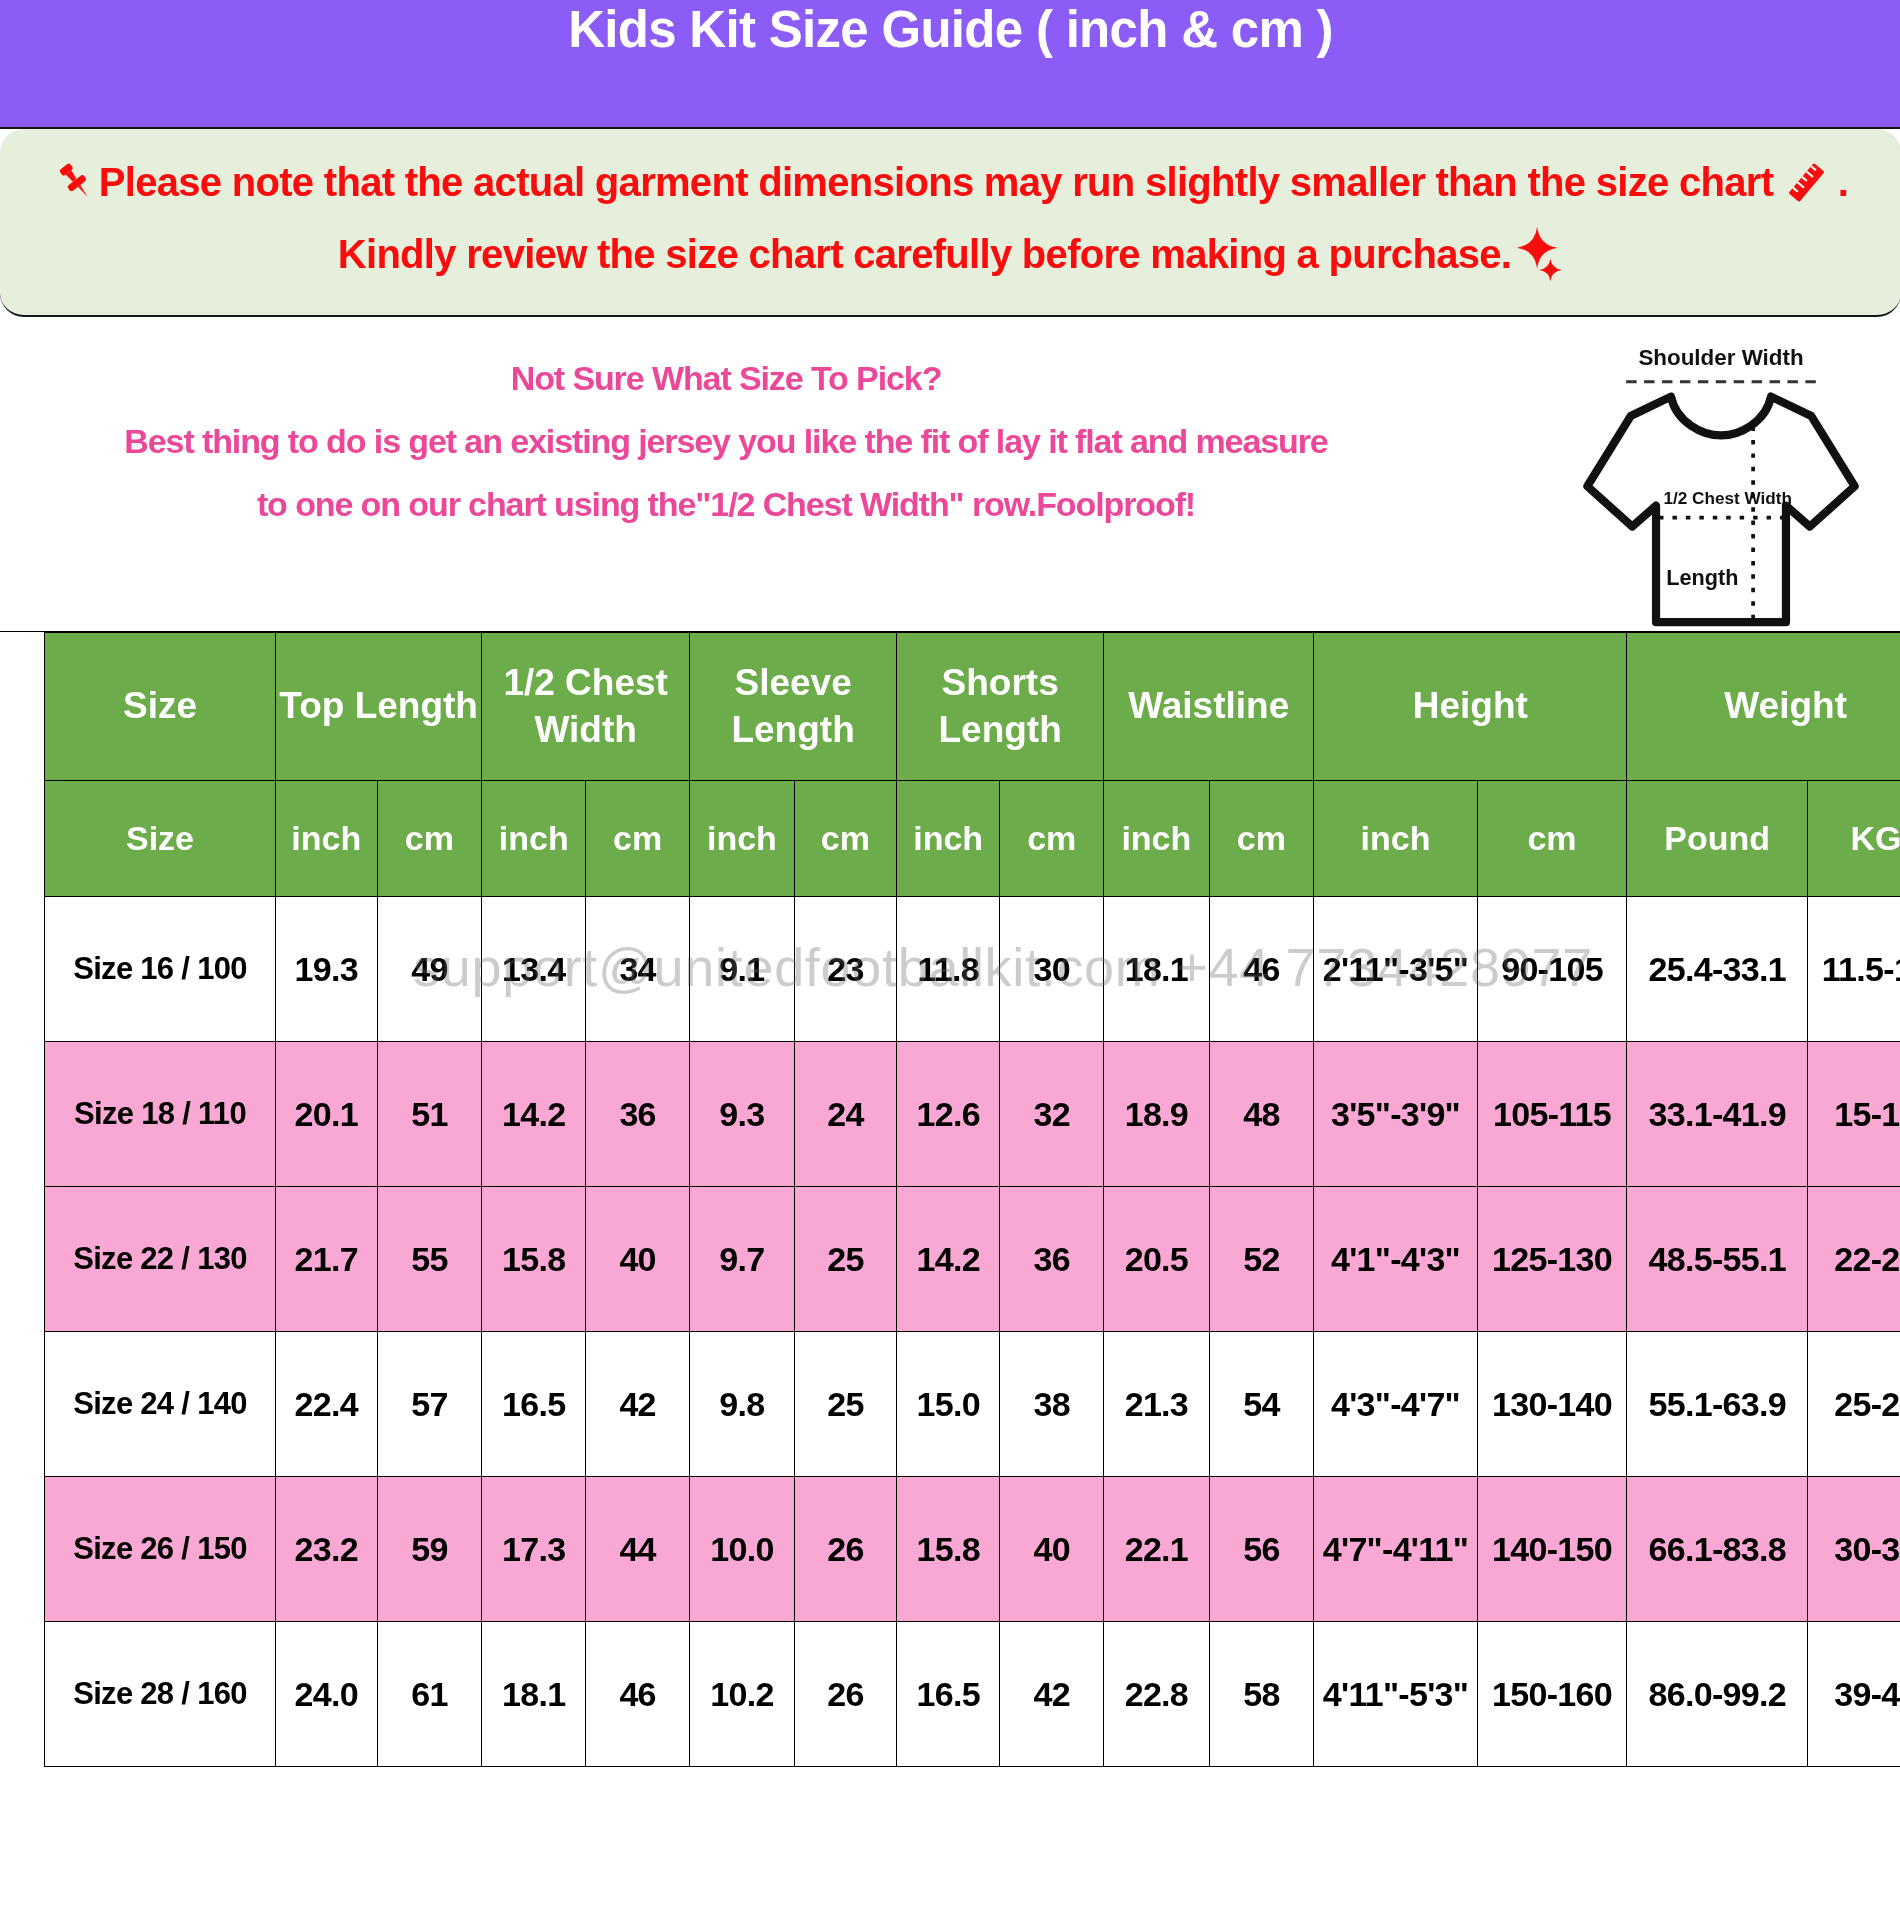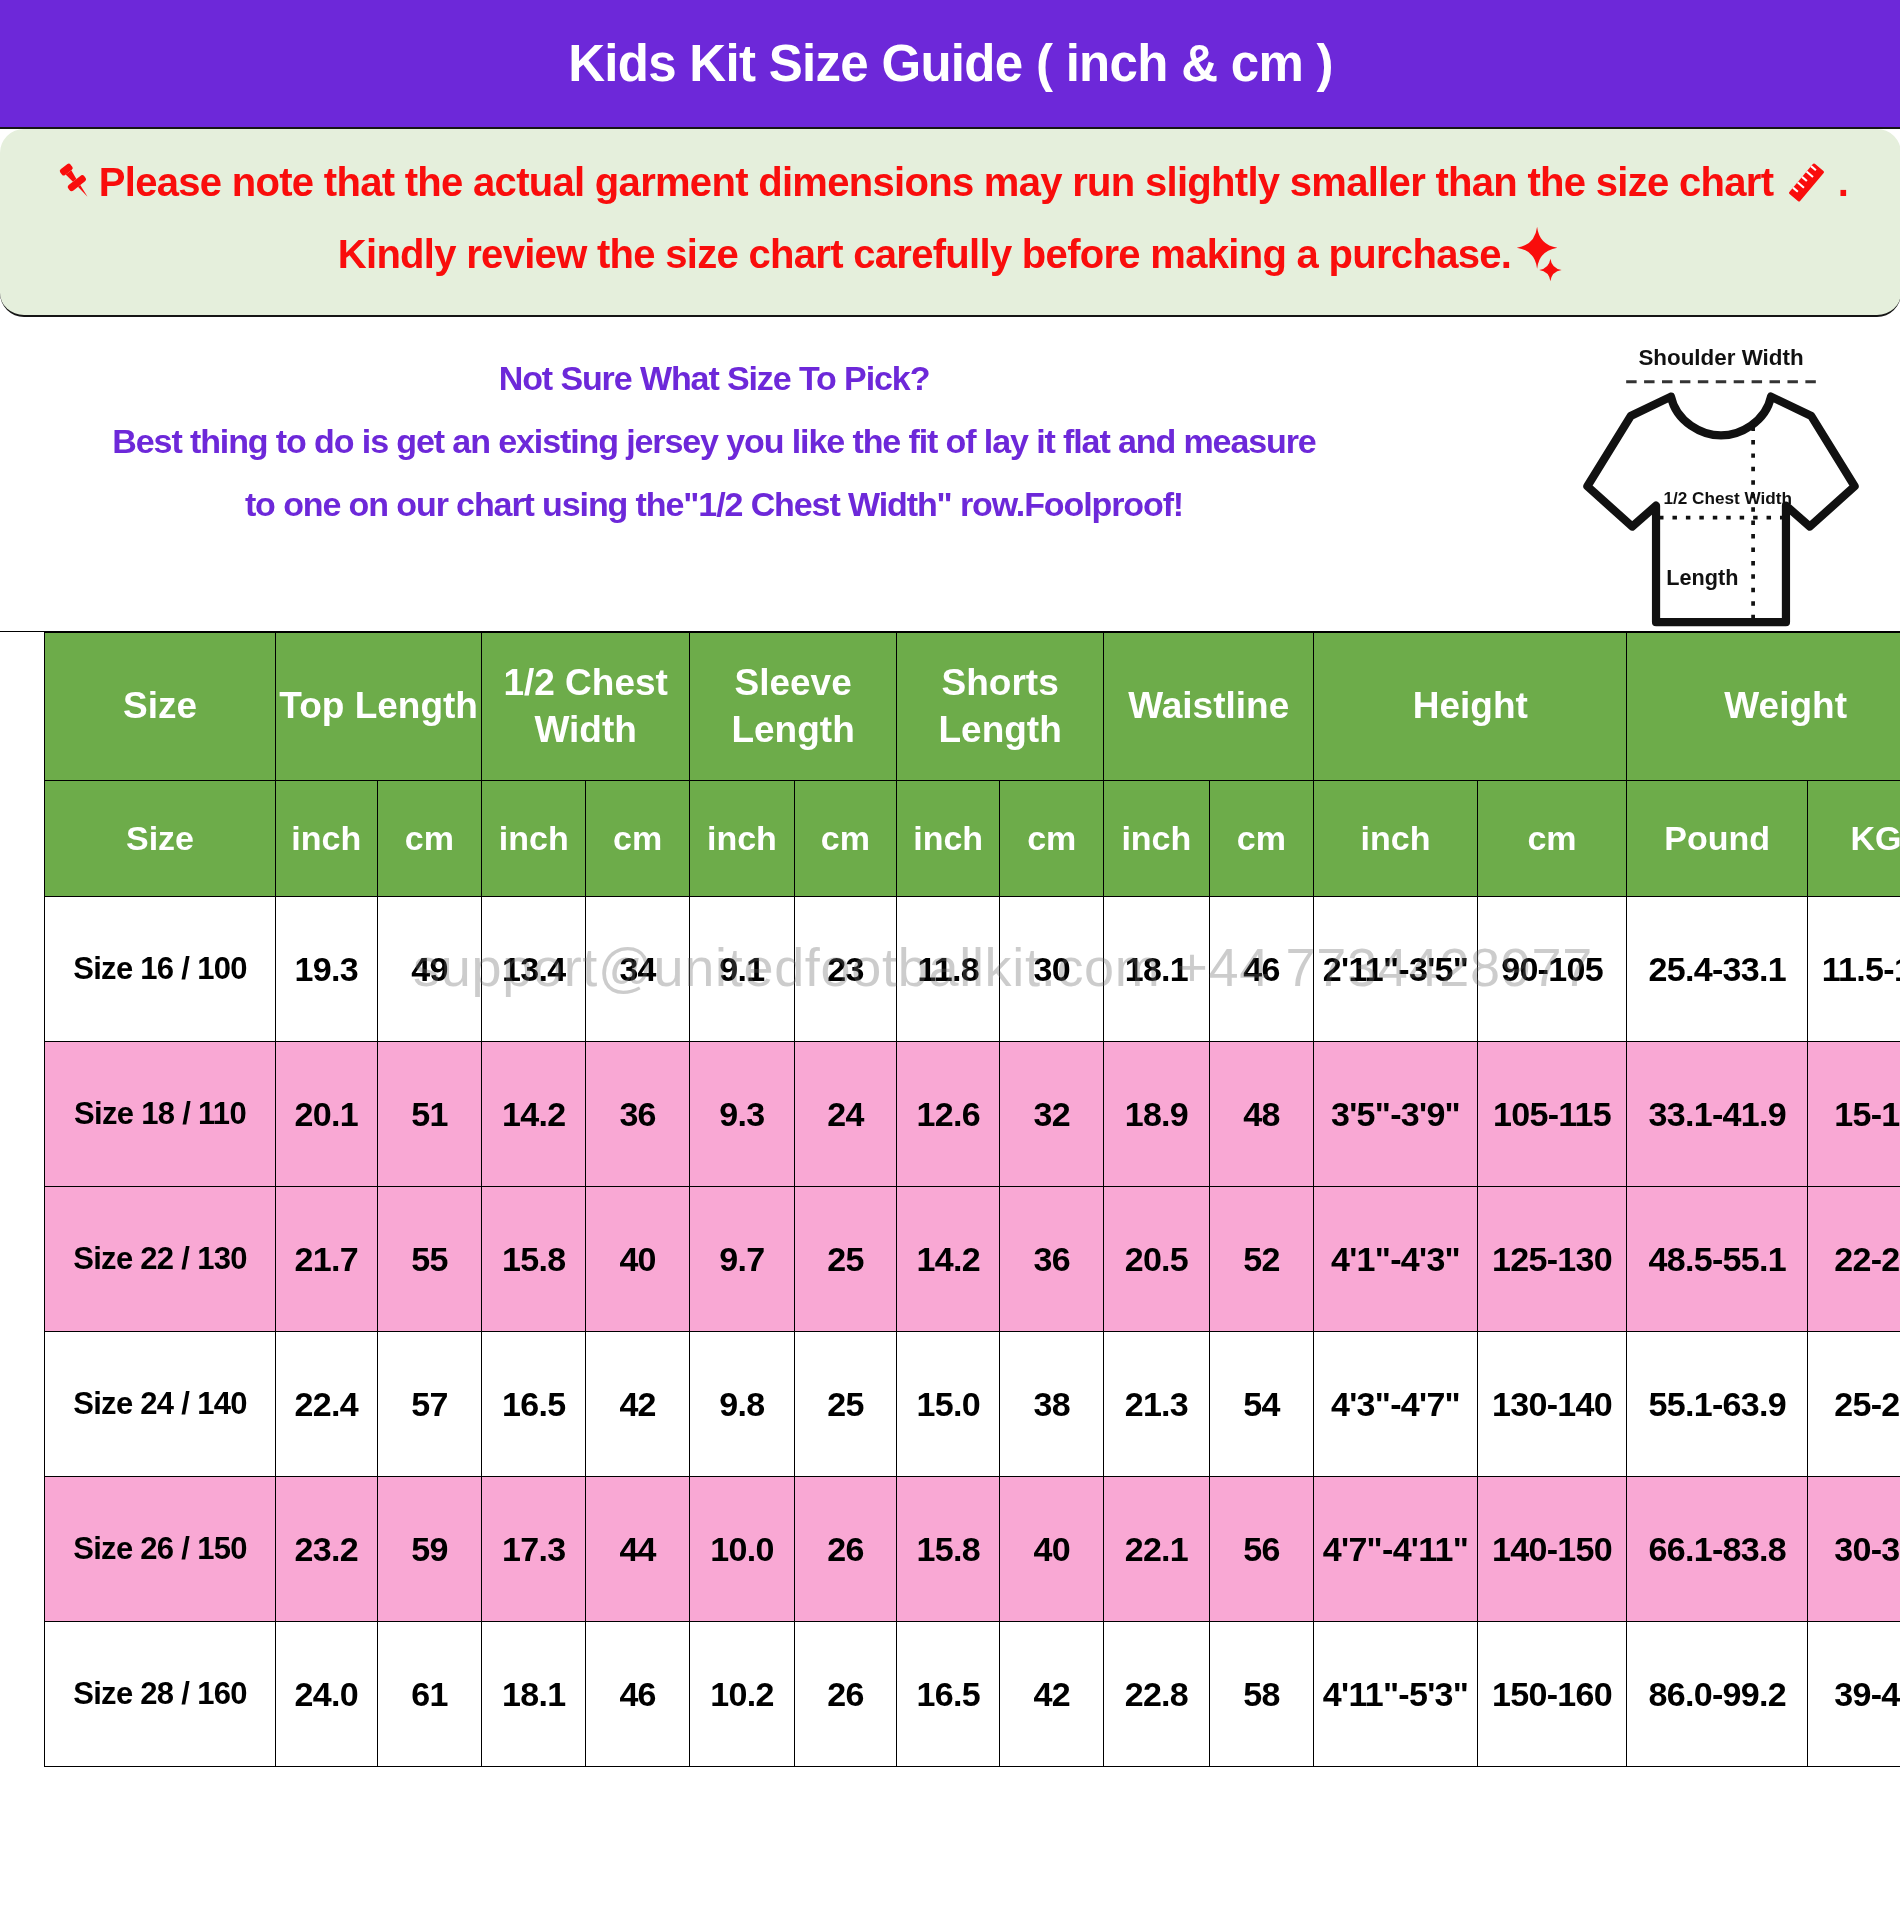--- a/index.html
+++ b/index.html
@@ -2,40 +2,40 @@
 <html style="font-size:12px"><head>
 <meta charset="utf-8">
 <style>
   html,body{margin:0;padding:0;}
   body{
     width:1901px;height:1923px;overflow:hidden;position:relative;
     background:#ffffff;font-family:"Liberation Sans",sans-serif;color:#000;
   }
   
   .title-bar{
-    height:127px;background:#6d28d9;border-bottom:2.2px solid #151515;
-    display:flex;align-items:center;justify-content:center;
+    height:127px;background:#8b5cf6;border-bottom:2.2px solid #151515;
+    display:flex;justify-content:center;
   }
   .title-bar h1{
     margin:0;color:#ffffff;font-size:51px;font-weight:bold;letter-spacing:-0.7px;
   }
   
   .notice{
     height:186px;background:#e5efdc;border-bottom:2.2px solid #151515;
     display:flex;flex-direction:column;align-items:center;justify-content:center;gap:19.4px;
     color:#f90d0c;font-weight:bold;font-size:40px;letter-spacing:-0.7px;border-radius:24px;
   }
   .notice-line{display:flex;align-items:center;white-space:nowrap;}
   .notice-line .icon{flex:0 0 auto;}
   .dot{margin-left:9px;}
   
   .tip{height:314px;background:#ffffff;position:relative;}
   .tip-text{
-    position:absolute;left:0;top:30px;width:1428px;text-align:center;
-    font-weight:bold;font-size:34px;line-height:63px;letter-spacing:-1.1px;color:#6d28d9;
+    position:absolute;left:12px;top:30px;width:1428px;text-align:center;
+    font-weight:bold;font-size:34px;line-height:63px;letter-spacing:-1.1px;color:#ec4899;
     white-space:nowrap;
   }
   .shirt-svg{position:absolute;right:12px;top:21px;}
   
   .table-wrap{position:relative;border-top:0.7px solid #000;padding-left:44px;}
   table{width:1901px;border-collapse:collapse;table-layout:fixed;}
   th,td{
     border:1.5px solid #000;text-align:center;vertical-align:middle;
     font-weight:bold;padding:0;white-space:nowrap;
   }

